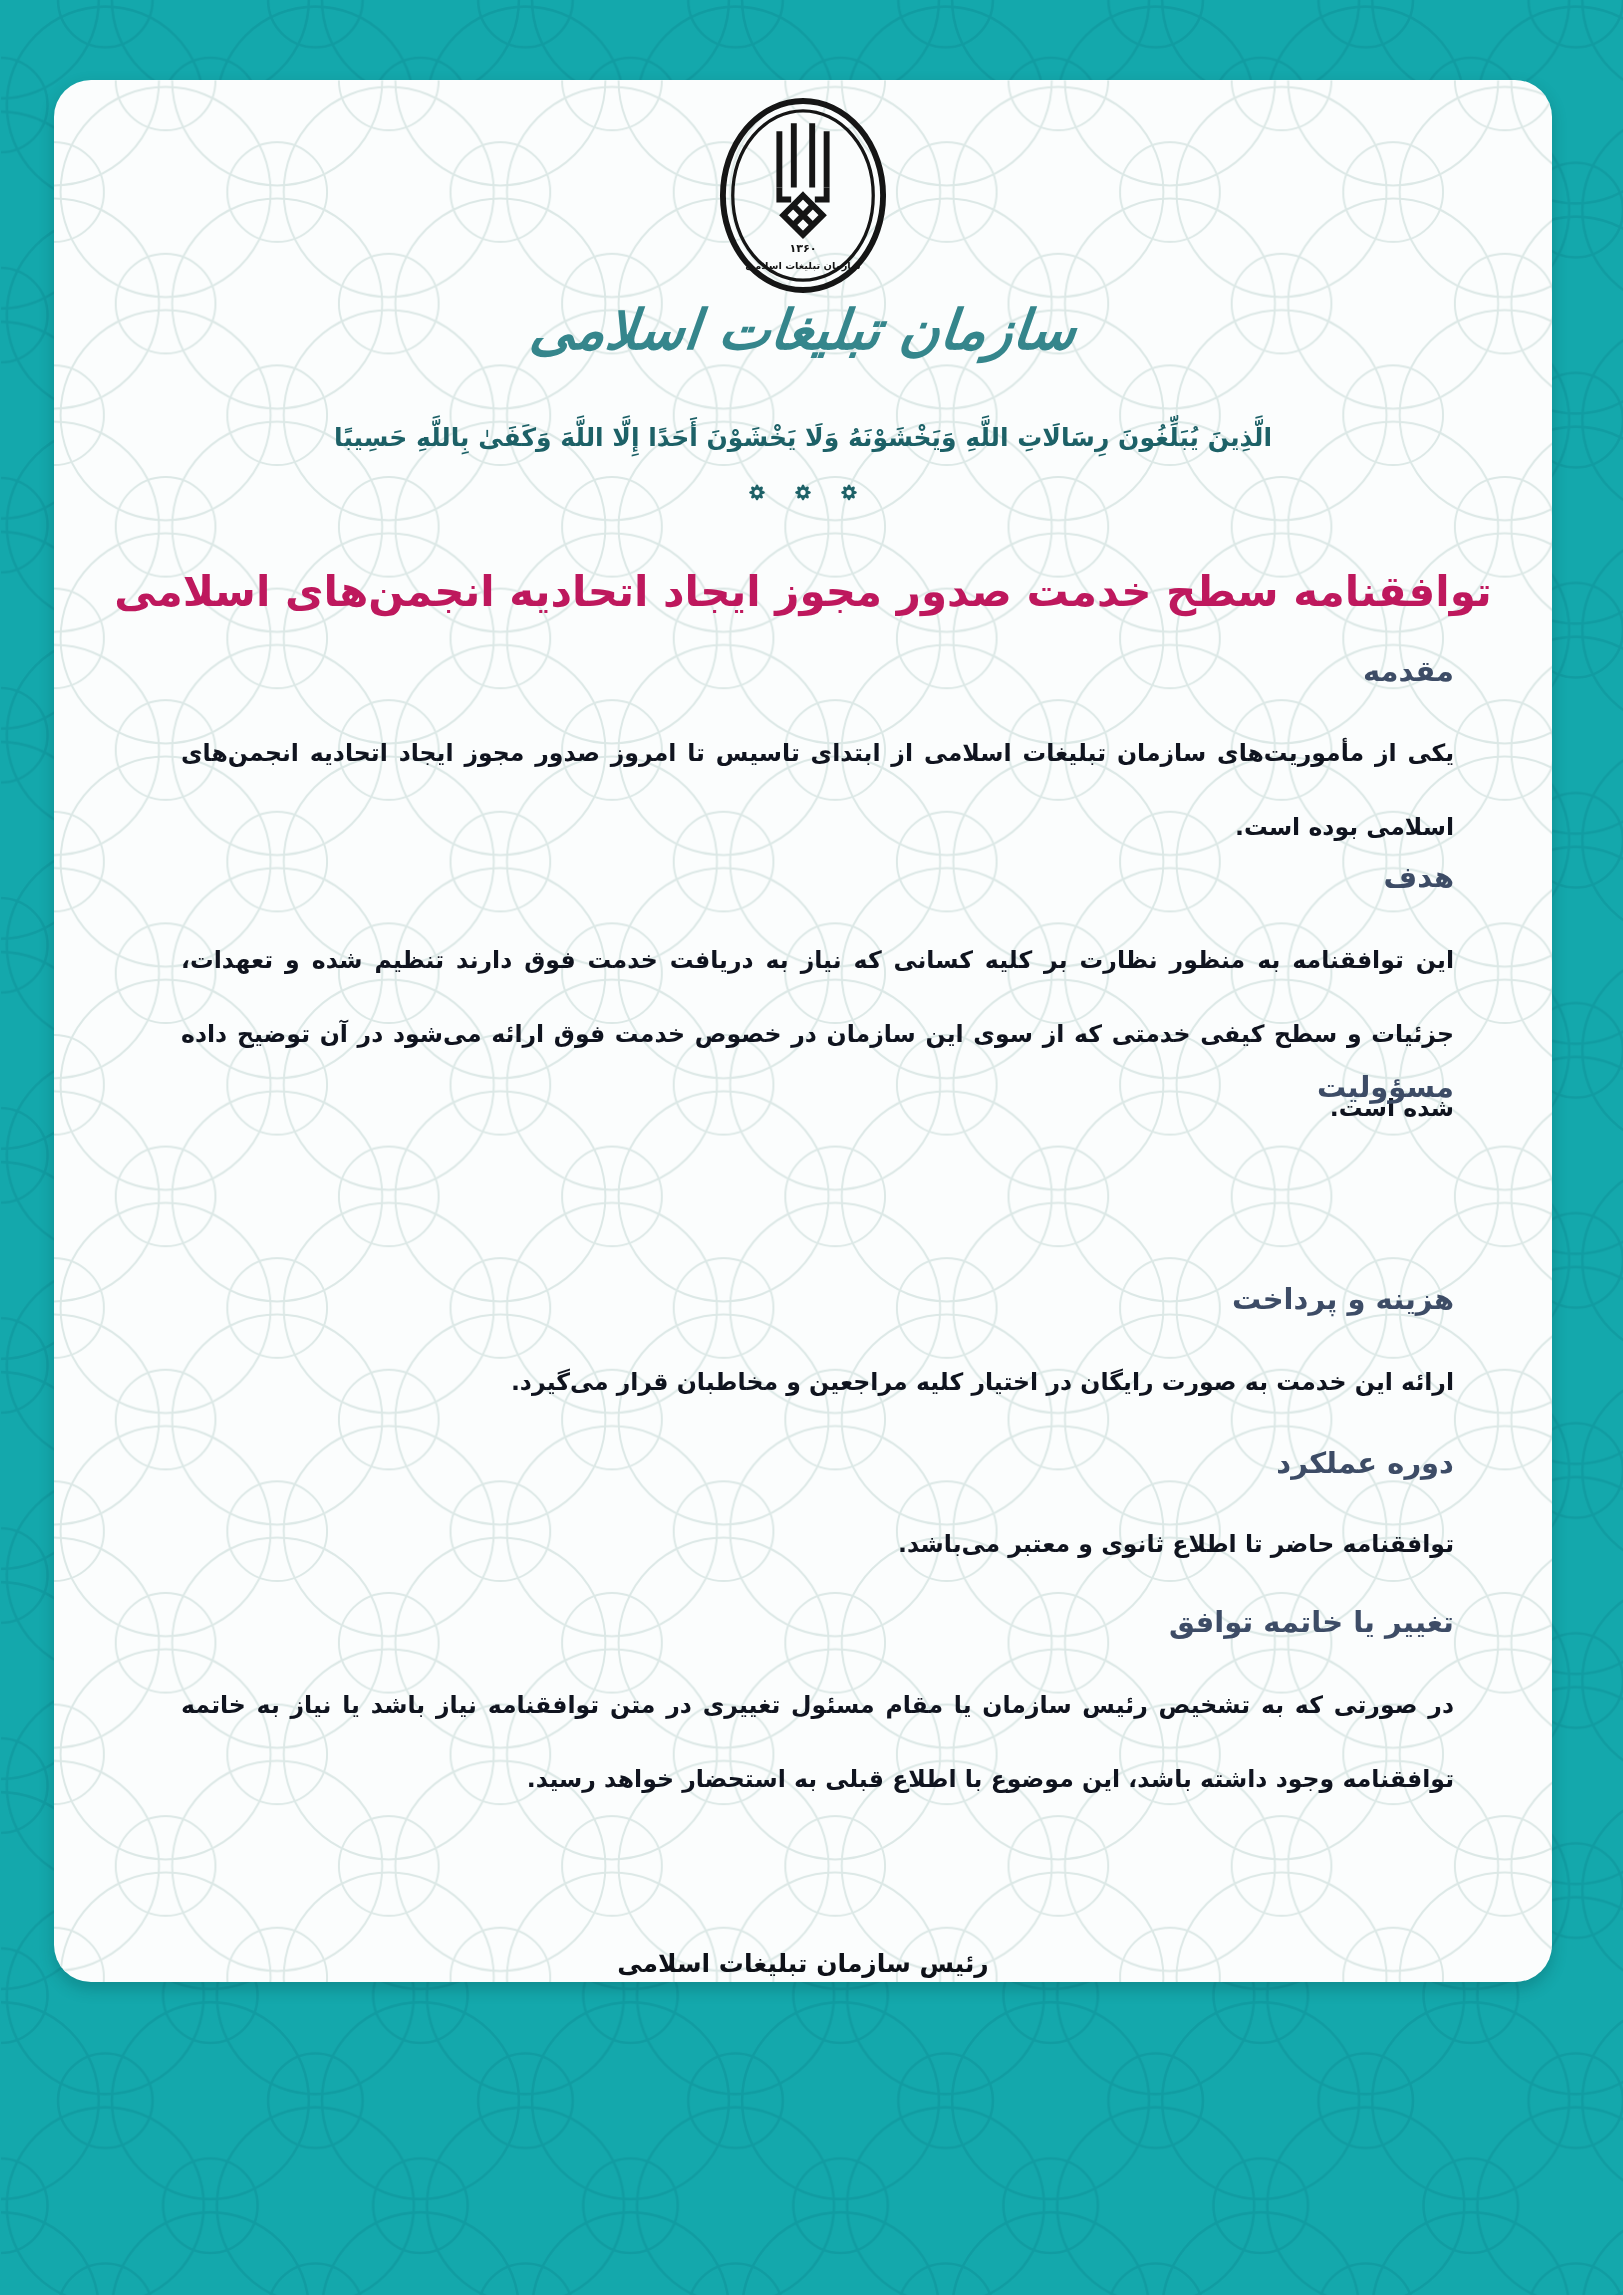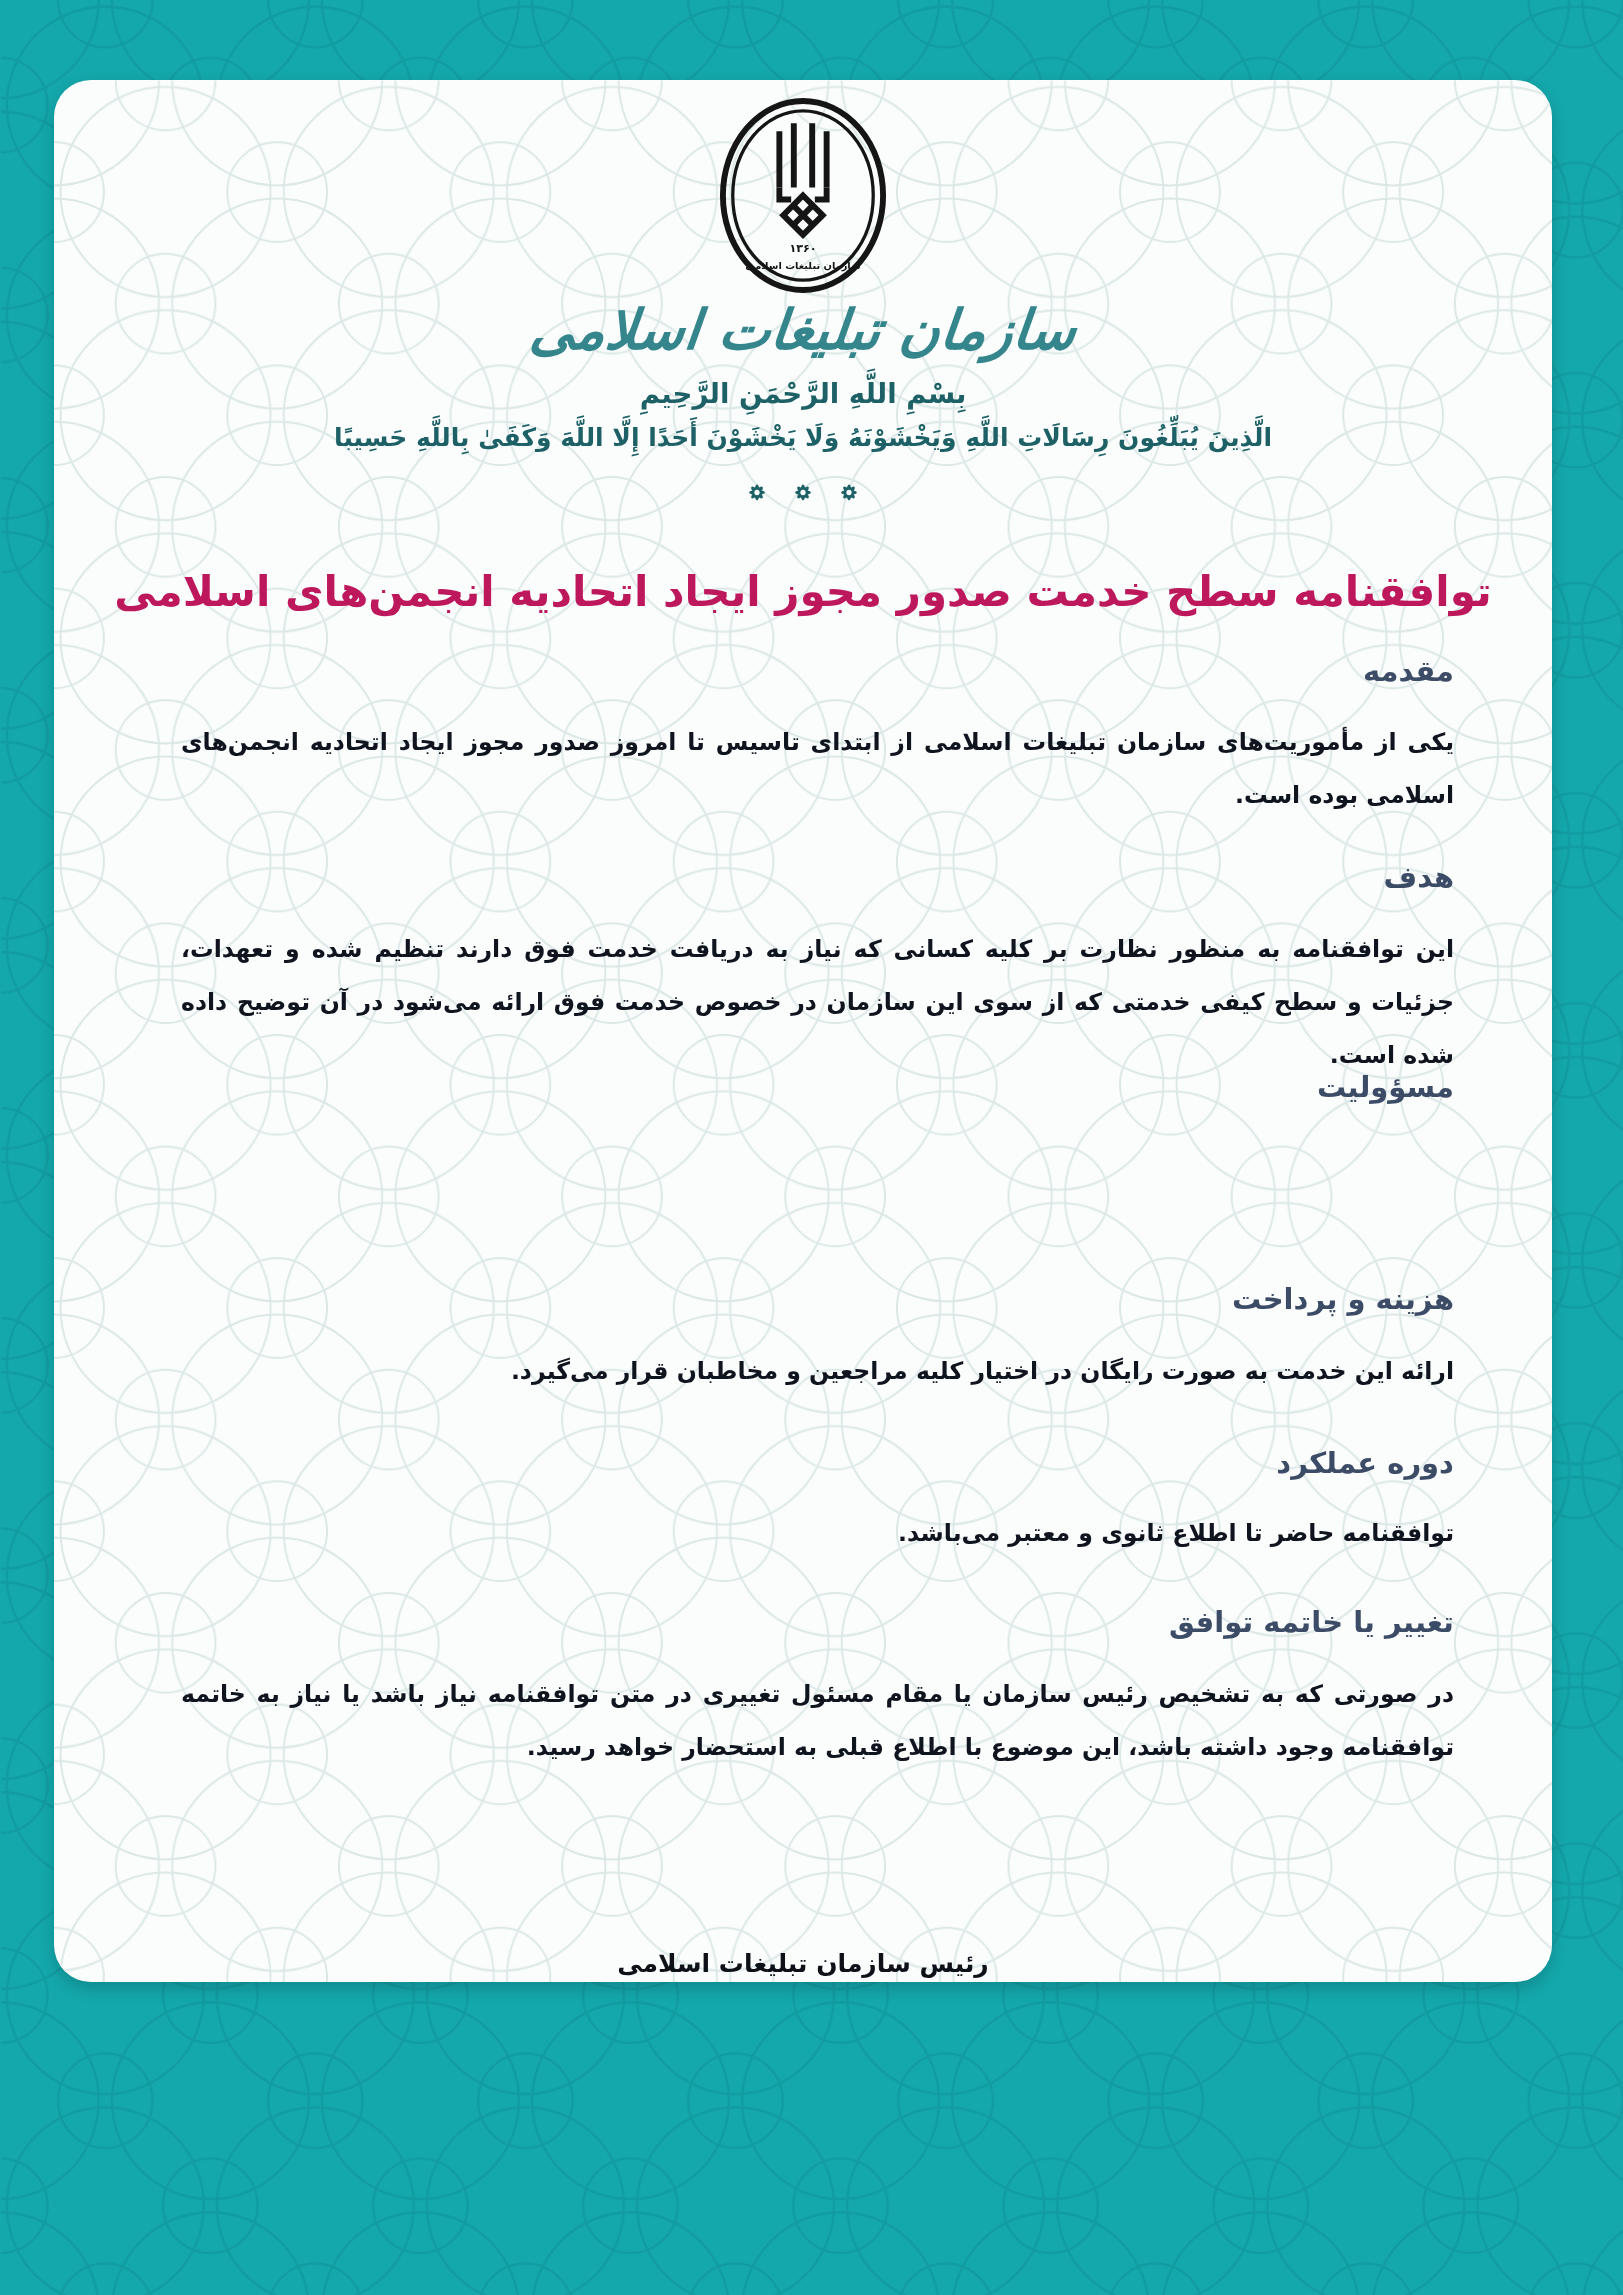--- a/index.html
+++ b/index.html
@@ -42,21 +42,21 @@
   .doc-title{
     top:439px;font-size:42px;font-weight:700;color:#be185d;margin-top:48px;
   }
   .section-heading{
     right:98px;left:115px;text-align:right;
     font-size:29px;font-weight:700;color:#3d4c66;
   }
   .section-body{
     right:98px;left:127px;
     font-size:23.6px;font-weight:700;color:#10141f;
-    line-height:53px;
+    line-height:74px;
     text-align:justify;text-align-last:right;
   }
   .single-line{text-align:right;}
   .sig-name{top:1796px;font-size:25px;font-weight:700;color:#0e1118;}
   .sig-role{top:1869px;font-size:25px;font-weight:700;color:#0e1118;}
   .footer-line{
     top:2066px;font-size:31.5px;font-weight:700;color:#21a7ab;
     letter-spacing:-0.7px;
   }
 
@@ -128,21 +128,20 @@
           <path d="M131 150 l30 30 l-30 30 l-30 -30 Z"></path>
           <path d="M118 167 l26 26 M144 167 l-26 26"></path>
         </g>
         <text x="131" y="236" font-size="17" font-weight="bold" fill="#151515" text-anchor="middle" font-family="DejaVu Sans, sans-serif">۱۳۶۰</text>
         <text x="131" y="262" font-size="15" font-weight="bold" fill="#151515" text-anchor="middle" font-family="DejaVu Sans, sans-serif">سازمان تبلیغات اسلامی</text>
       </svg>
     </div>
 
     <div class="abs centered sig-calligraphy">سازمان تبلیغات اسلامی</div>
 
-    <div class="abs centered bismillah">بِسْمِ اللَّهِ الرَّحْمَنِ الرَّحِيمِ</div>
     <div class="abs centered verse">الَّذِينَ يُبَلِّغُونَ رِسَالَاتِ اللَّهِ وَيَخْشَوْنَهُ وَلَا يَخْشَوْنَ أَحَدًا إِلَّا اللَّهَ وَكَفَىٰ بِاللَّهِ حَسِيبًا</div>
 
     <div class="abs centered separator">
       <svg width="138" height="29" viewBox="0 0 210 44" xmlns="http://www.w3.org/2000/svg">
         <g fill="#1d6167">
           <g transform="translate(35,22)">
             <g>
                 <ellipse rx="4" ry="12"></ellipse>
                 <ellipse rx="4" ry="12" transform="rotate(45)"></ellipse>
                 <ellipse rx="4" ry="12" transform="rotate(90)"></ellipse>

